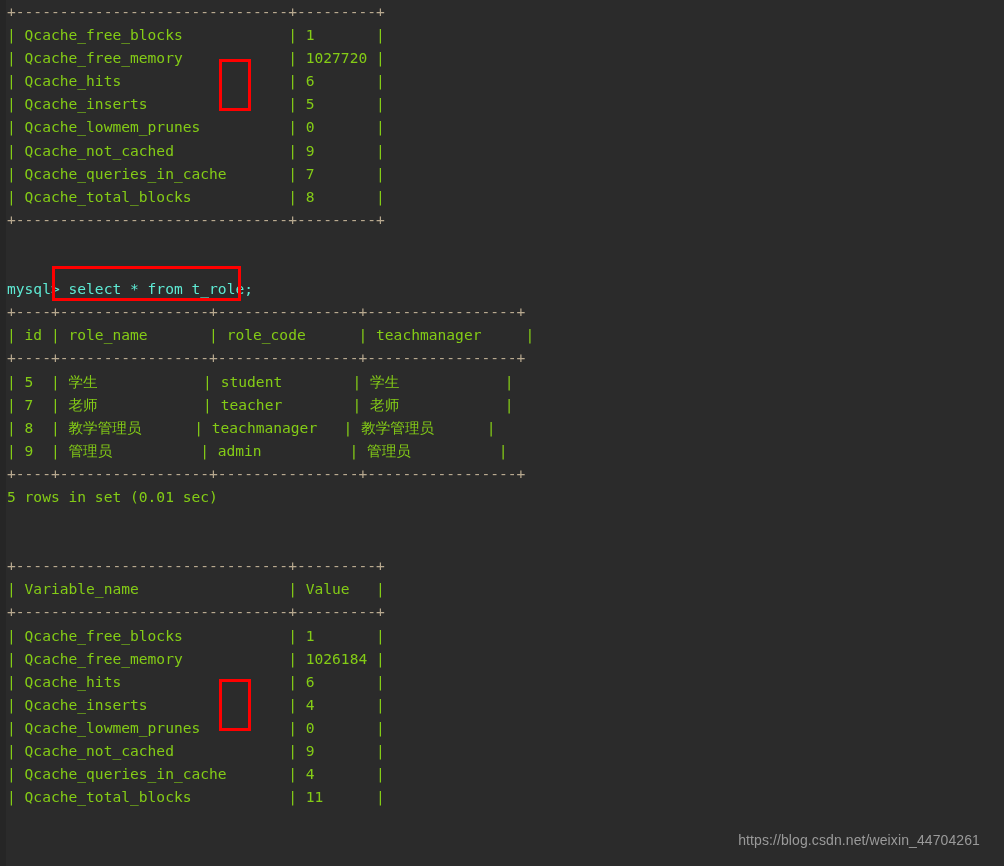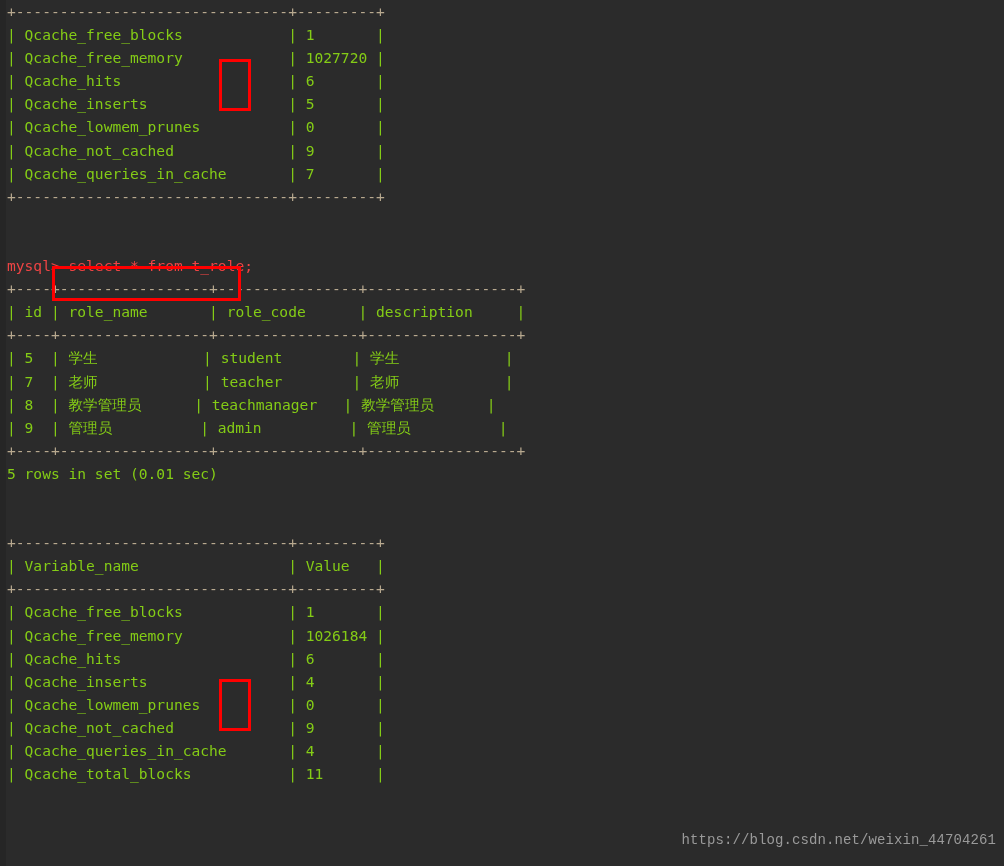--- a/index.html
+++ b/index.html
@@ -34,66 +34,67 @@
     height: 23.1px;
     line-height: 23.1px;
     font-size: 14.6px;
     white-space: pre;
     color: #c8c5bd;
     padding-left: 7px;
     letter-spacing: 0px;
   }
   .line.rule   { color: #b8a98f; }
   .line.out    { color: #84cc16; }
-  .line.prompt { color: #ef4444; }
+  .line.prompt { color: #5eead4; }
   .line.blank  { color: transparent; }
 
   
   .redbox {
     position: absolute;
     border: 3px solid #ff0000;
     box-sizing: border-box;
     pointer-events: none;
     z-index: 5;
   }
   #redbox-hits-inserts-1 { left: 219px; top: 59px;  width: 32px; height: 52px; }
   #redbox-query          { left: 52px;  top: 266px; width: 189px; height: 35px; }
   #redbox-hits-inserts-2 { left: 219px; top: 679px; width: 32px; height: 52px; }
 
   #watermark {
     position: absolute;
-    right: 8px;
+    right: 24px;
     bottom: 18px;
-    font-family: Liberation Mono, monospace;
+    font-family: Liberation Sans, sans-serif;
     font-size: 14px;
     color: #9a9a9a;
     letter-spacing: 0.1px;
     z-index: 6;
   }
 </style>
 </head>
 <body>
 
 <div id="gutter"></div>
 
 <div id="terminal">
     <div class="line rule">+-------------------------------+---------+</div>
     <div class="line out">| Qcache_free_blocks            | 1       |</div>
     <div class="line out">| Qcache_free_memory            | 1027720 |</div>
     <div class="line out">| Qcache_hits                   | 6       |</div>
     <div class="line out">| Qcache_inserts                | 5       |</div>
     <div class="line out">| Qcache_lowmem_prunes          | 0       |</div>
     <div class="line out">| Qcache_not_cached             | 9       |</div>
     <div class="line out">| Qcache_queries_in_cache       | 7       |</div>
+    <div class="line out">| Qcache_total_blocks           | 8       |</div>
     <div class="line rule">+-------------------------------+---------+</div>
     <div class="line blank"> </div>
     <div class="line blank"> </div>
     <div class="line prompt">mysql&gt; select * from t_role;</div>
     <div class="line rule">+----+-----------------+----------------+-----------------+</div>
-    <div class="line out">| id | role_name       | role_code      | description     |</div>
+    <div class="line out">| id | role_name       | role_code      | teachmanager     |</div>
     <div class="line rule">+----+-----------------+----------------+-----------------+</div>
     <div class="line out">| 5  | 学生            | student        | 学生            |</div>
     <div class="line out">| 7  | 老师            | teacher        | 老师            |</div>
     <div class="line out">| 8  | 教学管理员      | teachmanager   | 教学管理员      |</div>
     <div class="line out">| 9  | 管理员          | admin          | 管理员          |</div>
     <div class="line rule">+----+-----------------+----------------+-----------------+</div>
     <div class="line out">5 rows in set (0.01 sec)</div>
     <div class="line blank"> </div>
     <div class="line blank"> </div>
     <div class="line rule">+-------------------------------+---------+</div>

